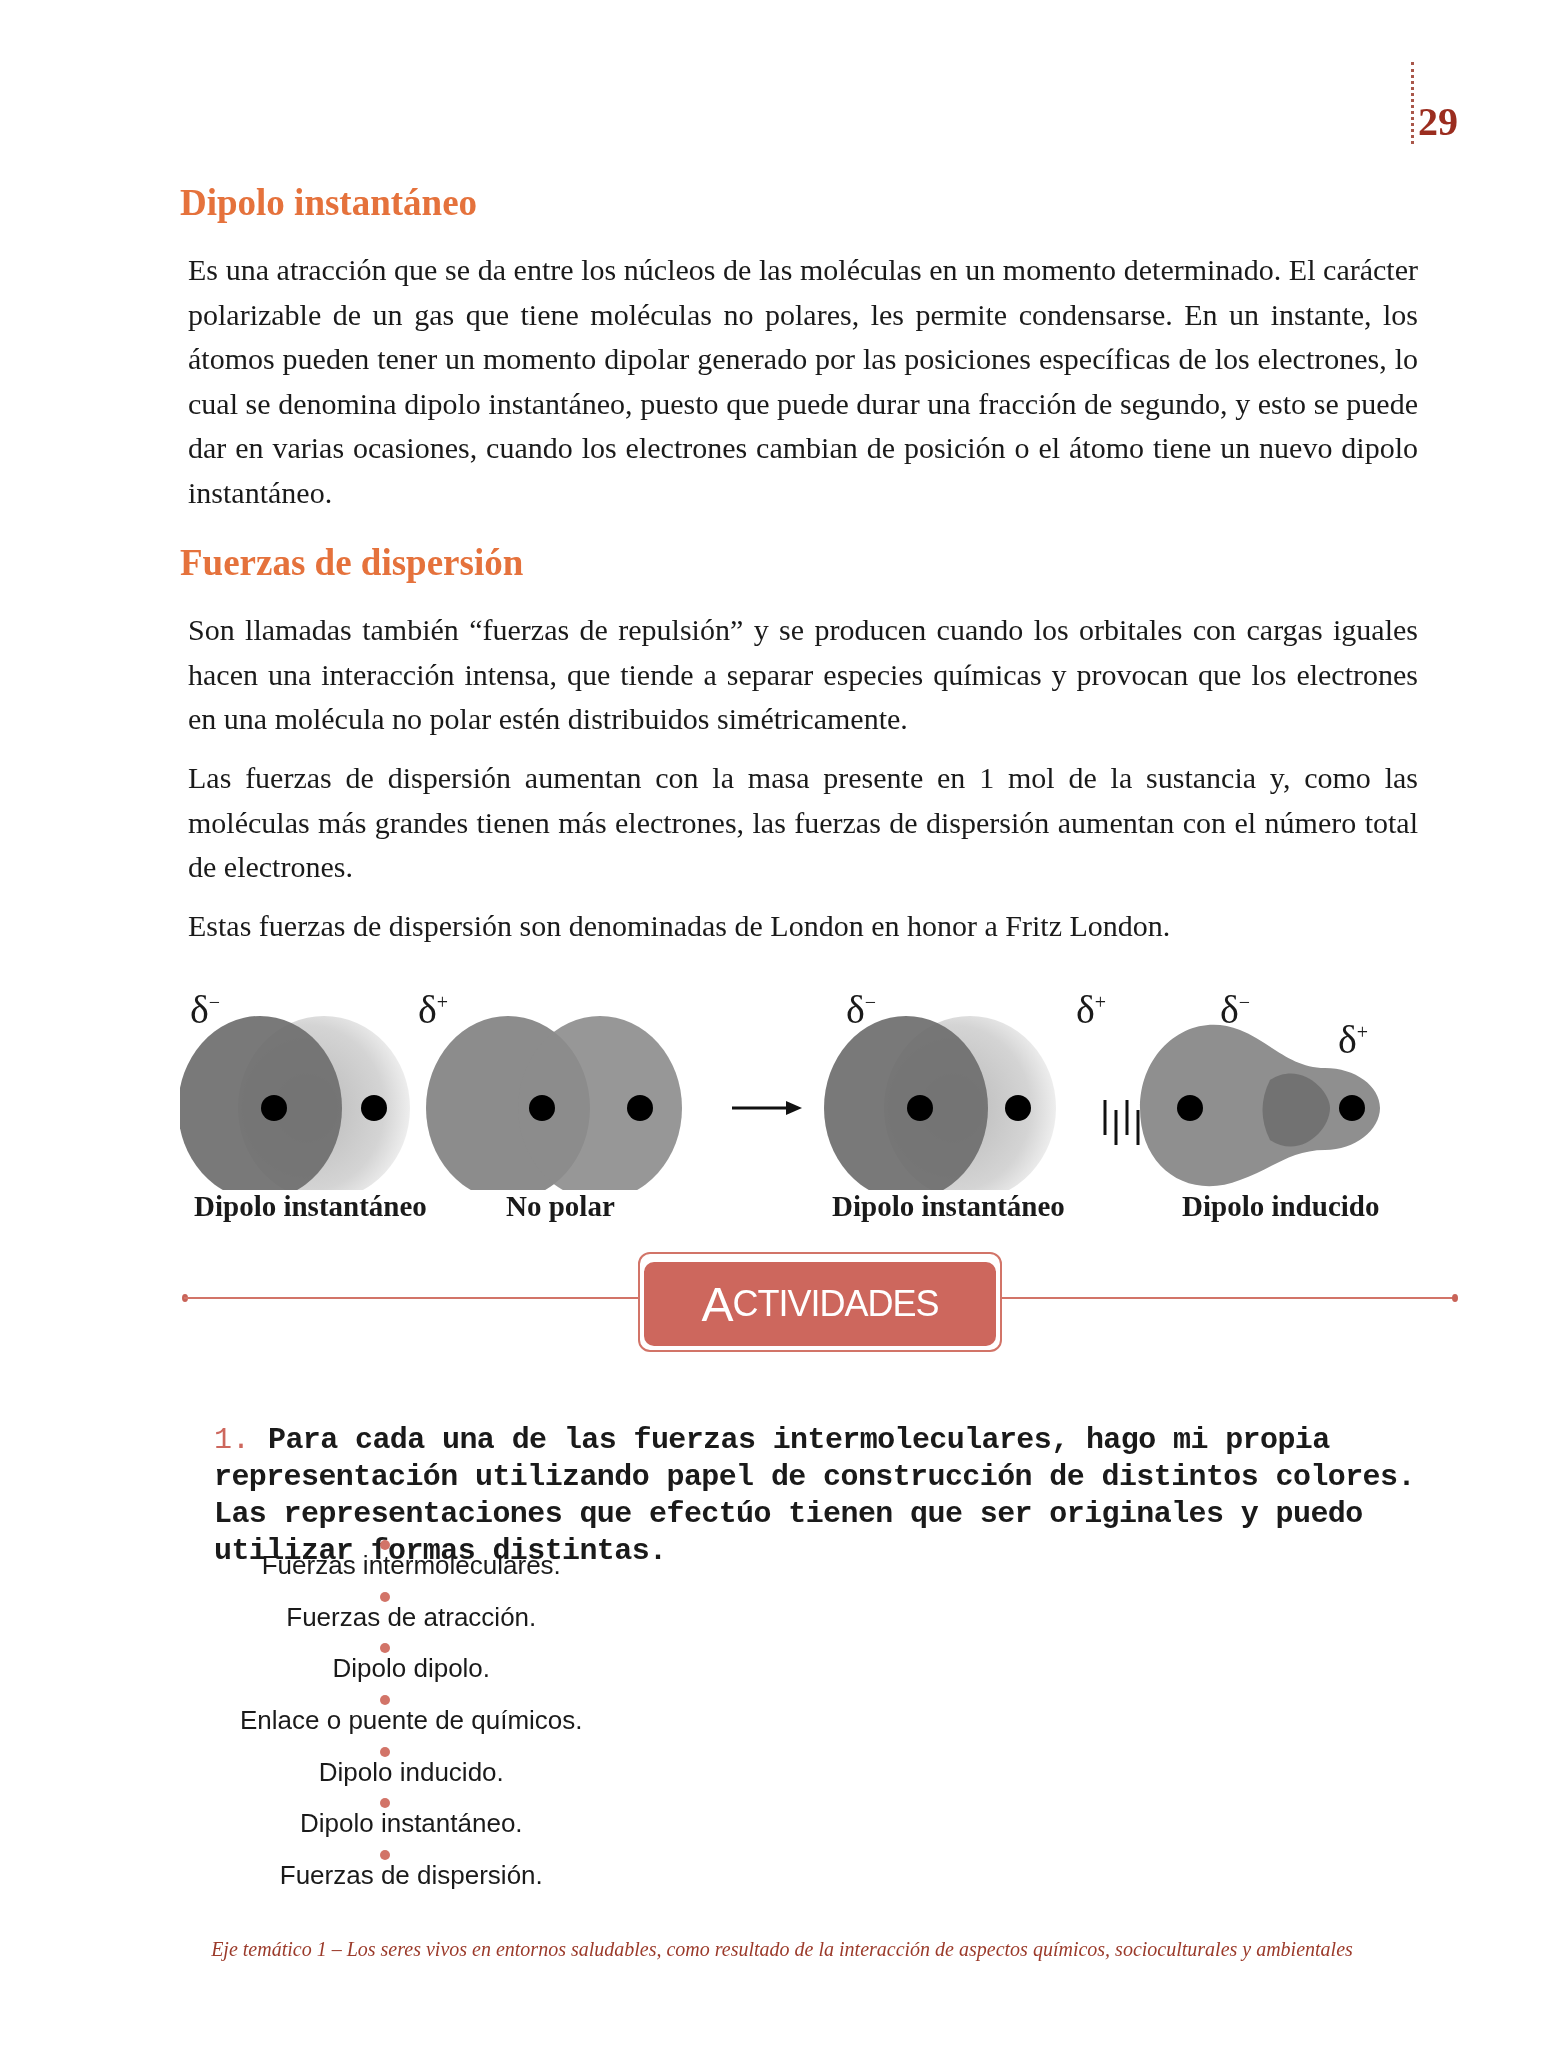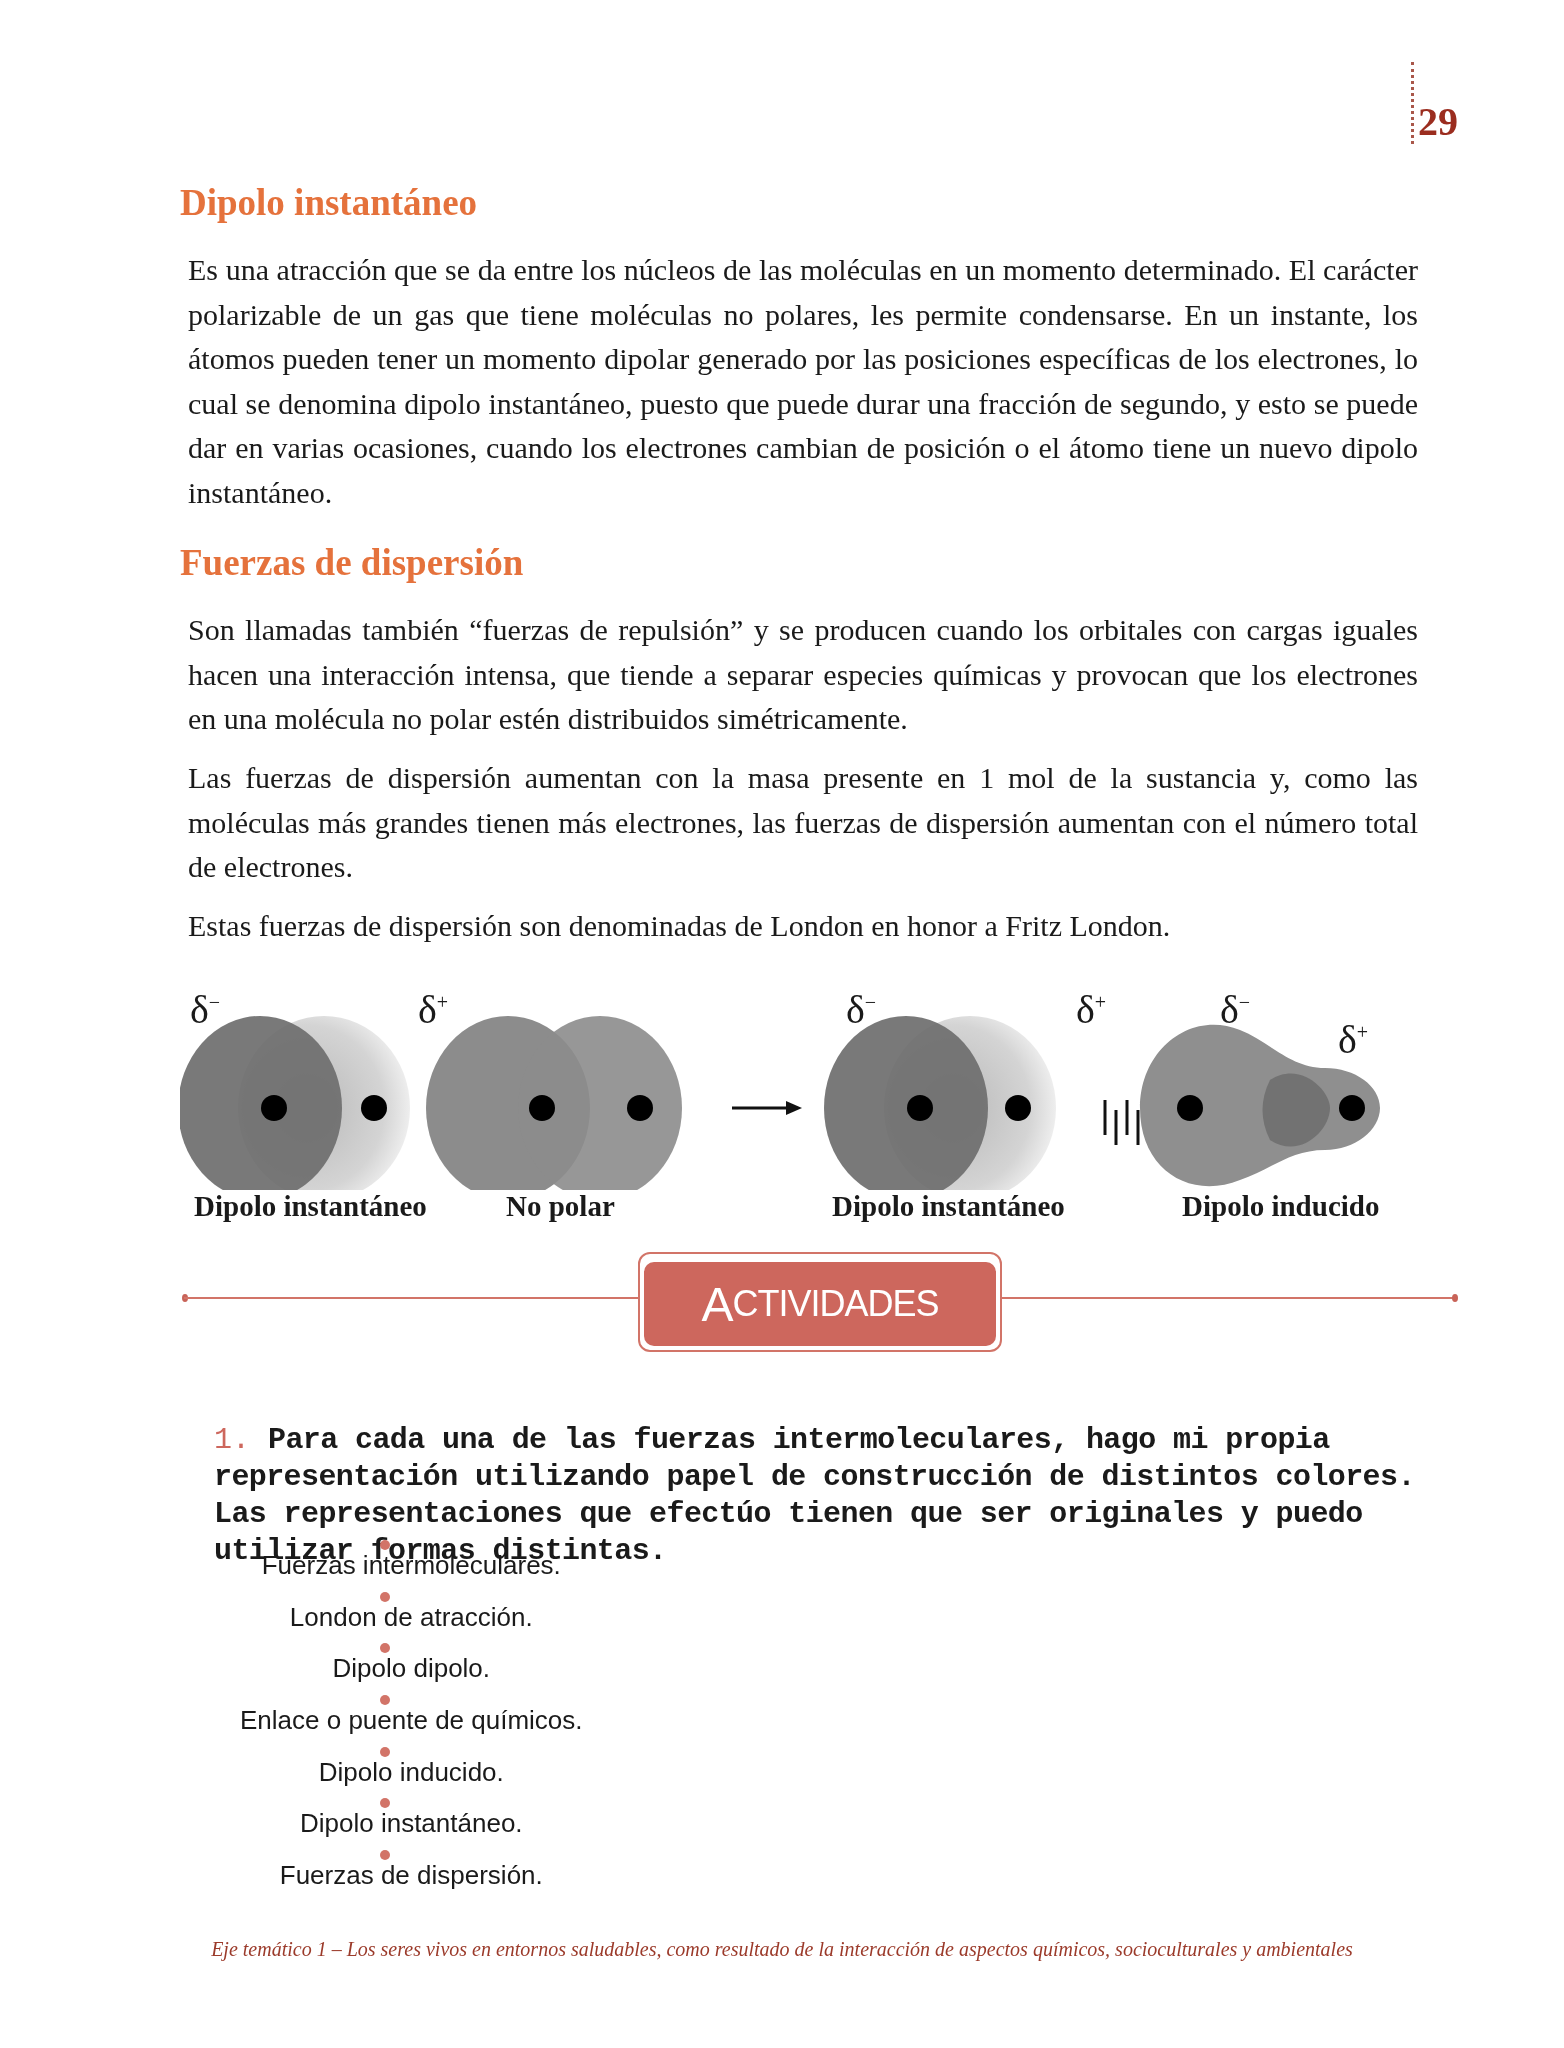--- a/index.html
+++ b/index.html
@@ -117,21 +117,21 @@
   <span class="task-text">Para cada una de las fuerzas intermoleculares, hago mi propia representación utilizando papel de construcción de distintos colores. Las representaciones que efectúo tienen que ser originales y puedo utilizar formas distintas.</span>
 </div>
 
 <ul class="bullets">
   <li>
       <span class="dot"></span>
       <span>Fuerzas intermoleculares.</span>
     </li>
   <li>
       <span class="dot"></span>
-      <span>London de atracción.</span>
+      <span>Fuerzas de atracción.</span>
     </li>
   <li>
       <span class="dot"></span>
       <span>Dipolo dipolo.</span>
     </li>
   <li>
       <span class="dot"></span>
       <span>Enlace o puente de químicos.</span>
     </li>
   <li>

